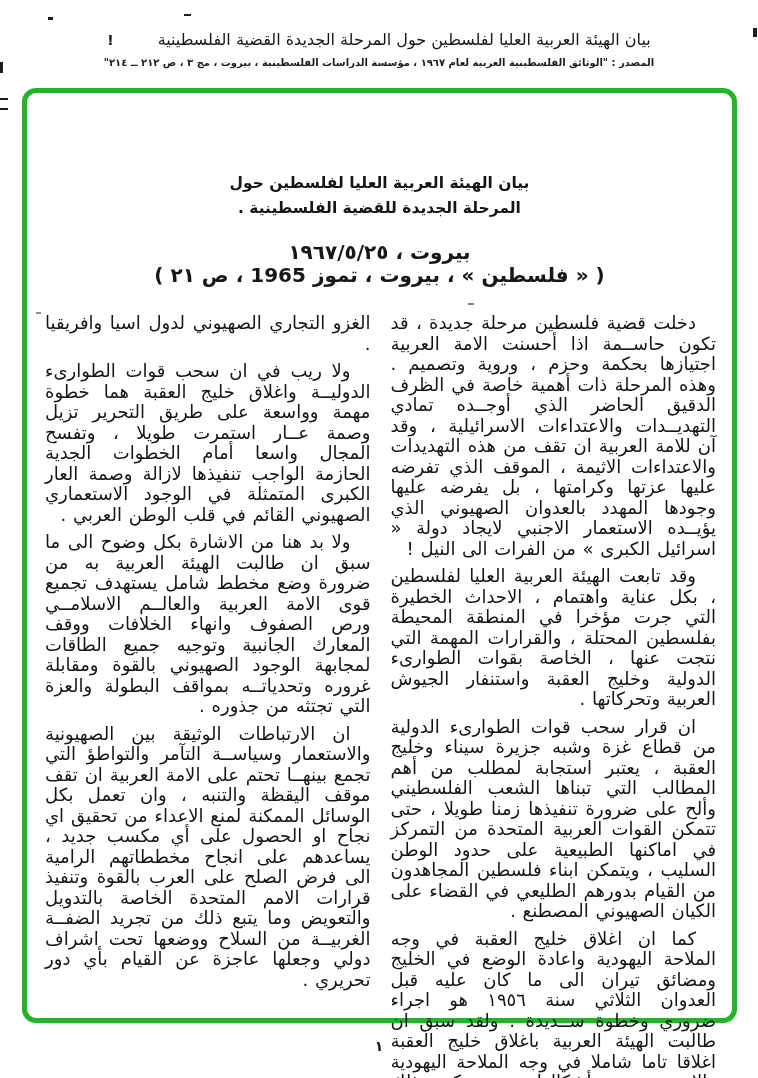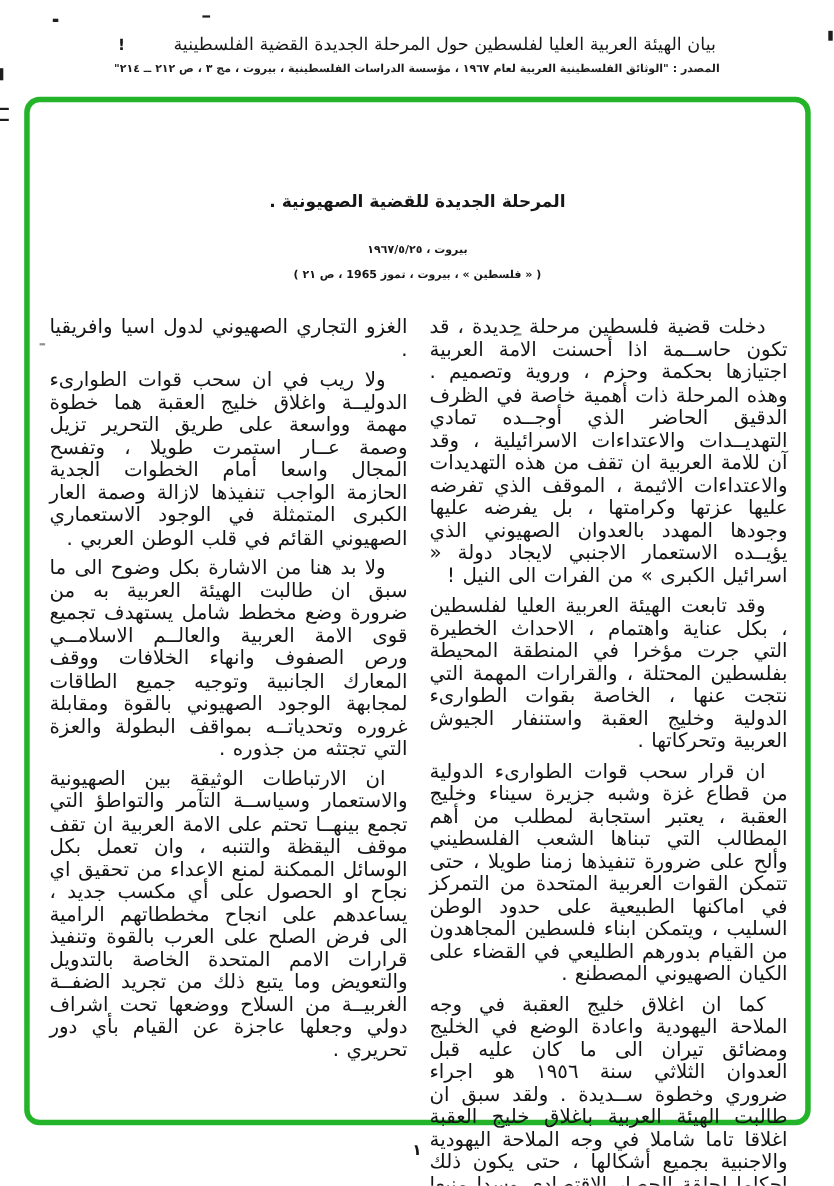--- a/index.html
+++ b/index.html
@@ -17,21 +17,21 @@
 
   
   .frame{
     position:absolute;left:22px;top:88px;width:705px;height:925px;
     border:5px solid #23b42a;border-radius:14px;background:#ffffff;
   }
 
   .doc-title{margin-top:78px;text-align:center;direction:rtl;
     font-size:15.5px;font-weight:bold;line-height:25px;}
   .doc-meta{margin-top:20px;text-align:center;direction:rtl;
-    font-size:10px;font-weight:bold;line-height:23px;}
+    font-size:20px;font-weight:bold;line-height:23px;}
 
   
   .columns{
     direction:rtl;display:flex;gap:20px;
     margin-top:26px;padding:0 16px 0 18px;
   }
   .col{flex:1 1 0;min-width:0;}
   .col p{
     margin:0 0 7px 0;direction:rtl;
     font-size:18px;line-height:20.5px;
@@ -55,21 +55,22 @@
 
 <div class="page">
 
   <div class="hdr">
     <span>بيان الهيئة العربية العليا لفلسطين حول المرحلة الجديدة القضية الفلسطينية</span><span class="hdr-mark">!</span>
   </div>
   <div class="hdr-src">المصدر : "الوثائق الفلسطينية العربية لعام ١٩٦٧ ، مؤسسة الدراسات الفلسطينية ، بيروت ، مج ٣ ، ص ٢١٢ ــ ٢١٤"</div>
 
   <div class="frame">
     <div class="doc-title">
-      <div>المرحلة الجديدة للقضية الصهيونية .</div>
+      <div>بيان الهيئة العربية العليا لفلسطين حول</div>
+      <div>المرحلة الجديدة للقضية الفلسطينية .</div>
     </div>
     <div class="doc-meta">
       <div>بيروت ، ١٩٦٧/٥/٢٥</div>
       <div>( « فلسطين » ، بيروت ، تموز 1965 ، ص ٢١ )</div>
     </div>
 
     <div class="columns">
 
       <div class="col">
         <p>دخلت قضية فلسطين مرحلة جديدة ، قد تكون حاســمة اذا أحسنت الامة العربية اجتيازها بحكمة وحزم ، وروية وتصميم . وهذه المرحلة ذات أهمية خاصة في الظرف الدقيق الحاضر الذي أوجــده تمادي التهديــدات والاعتداءات الاسرائيلية ، وقد آن للامة العربية ان تقف من هذه التهديدات والاعتداءات الاثيمة ، الموقف الذي تفرضه عليها عزتها وكرامتها ، بل يفرضه عليها وجودها المهدد بالعدوان الصهيوني الذي يؤيــده الاستعمار الاجنبي لايجاد دولة « اسرائيل الكبرى » من الفرات الى النيل !</p>

